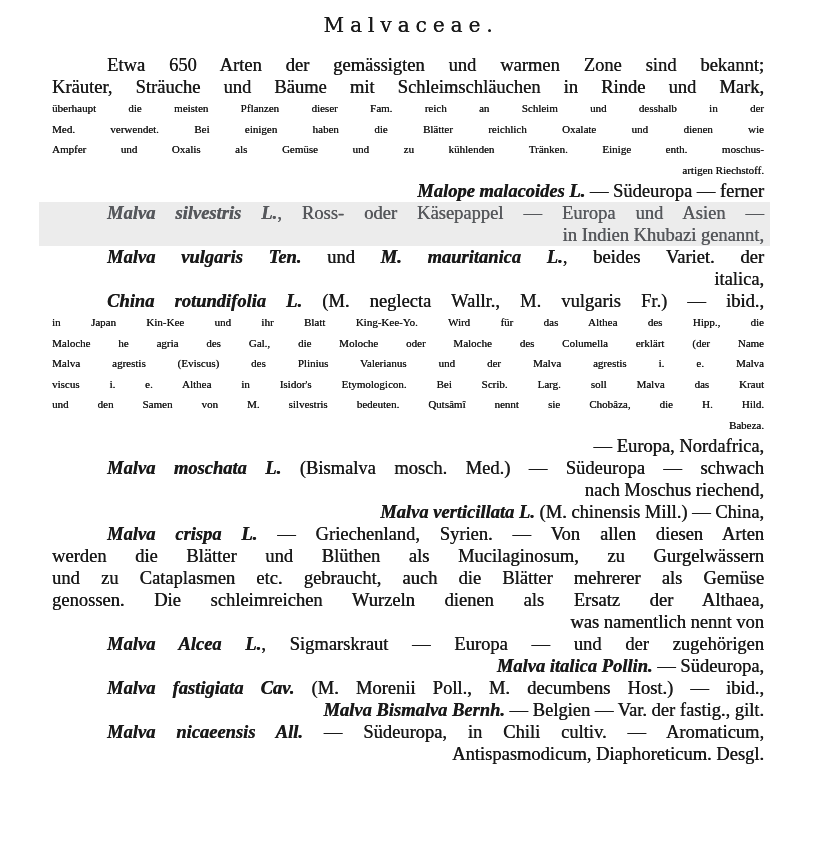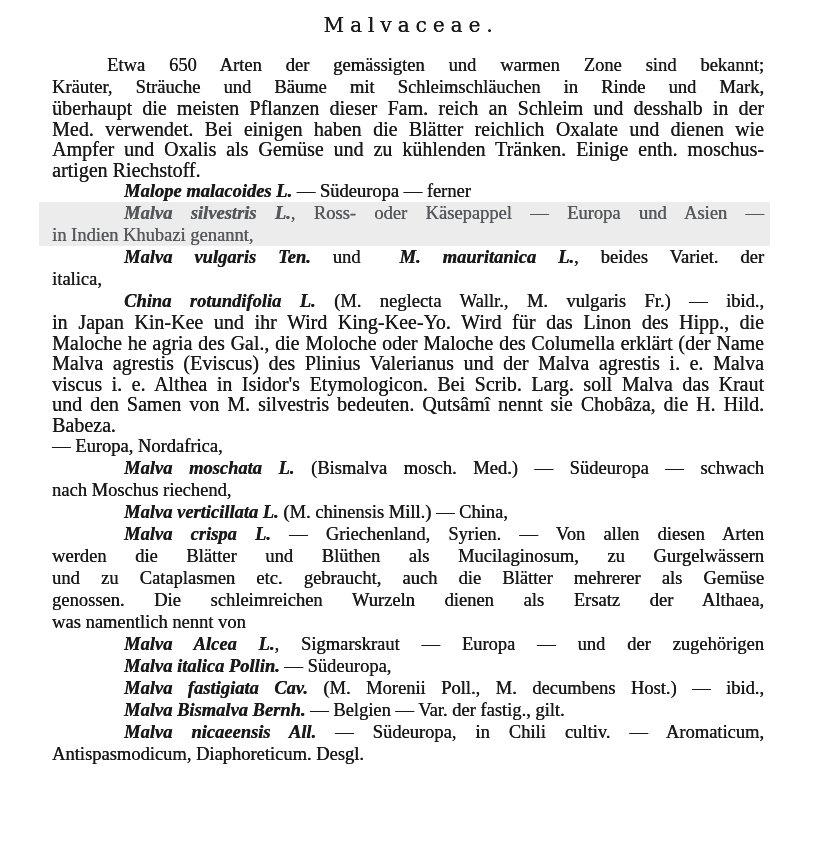--- a/index.html
+++ b/index.html
@@ -18,64 +18,64 @@
     font-family: "DejaVu Serif", serif;
     font-size: 20px;
     font-weight: normal;
     line-height: 26px;
     text-align: center;
     letter-spacing: 6px;
     text-indent: 6px;
     margin: 2px 0 16px 0;
     text-shadow: 0.4px 0 currentColor;
   }
-  .line { white-space: normal; }
+  .line { white-space: normal; text-align: right; }
   .line.main {
     font-size: 18.5px;
     line-height: 22px;
     text-shadow: 0.35px 0 currentColor;
   }
   .line.small {
-    font-size: 20px;
+    font-size: 11px;
     line-height: 20.5px;
     text-shadow: 0.25px 0 currentColor;
   }
   .line.indent { text-indent: 55px; }
   .line.stretch {
     text-align: justify;
     text-align-last: justify;
     -moz-text-align-last: justify;
   }
   .line.highlight {
     background: var(--hl-bg, #ececec);
     color: var(--hl-text, #56585c);
     margin: 0 -6px 0 -13px;
     padding: 0 6px 0 13px;
   }
-  .species { font-style: italic; font-weight: bold; margin-left: 17px; }
+  .species { font-style: italic; font-weight: bold; }
 </style>
 </head>
 <body>
 
 <div class="page">
   <h1 class="title">Malvaceae.</h1>
   <div id="text-body">
       <div class="line main indent stretch"><span>Etwa 650 Arten der gemässigten und warmen Zone sind bekannt;</span></div>
       <div class="line main stretch"><span>Kräuter, Sträuche und Bäume mit Schleimschläuchen in Rinde und Mark,</span></div>
       <div class="line small stretch"><span>überhaupt die meisten Pflanzen dieser Fam. reich an Schleim und desshalb in der</span></div>
       <div class="line small stretch"><span>Med. verwendet. Bei einigen haben die Blätter reichlich Oxalate und dienen wie</span></div>
       <div class="line small stretch"><span>Ampfer und Oxalis als Gemüse und zu kühlenden Tränken. Einige enth. moschus-</span></div>
       <div class="line small"><span>artigen Riechstoff.</span></div>
       <div class="line main indent"><span class="species">Malope malacoides L.</span><span> — Südeuropa — ferner</span></div>
       <div class="line main indent stretch highlight"><span class="species">Malva silvestris L.</span><span>, Ross- oder Käsepappel — Europa und Asien —</span></div>
       <div class="line main highlight"><span>in Indien Khubazi genannt,</span></div>
       <div class="line main indent stretch"><span class="species">Malva vulgaris Ten.</span><span> und </span><span class="species">M. mauritanica L.</span><span>, beides Variet. der</span></div>
       <div class="line main"><span>italica,</span></div>
       <div class="line main indent stretch"><span class="species">China rotundifolia L.</span><span> (M. neglecta Wallr., M. vulgaris Fr.) — ibid.,</span></div>
-      <div class="line small stretch"><span>in Japan Kin-Kee und ihr Wird King-Kee-Yo. Wird für das Linon des Hipp., die</span></div>
+      <div class="line small stretch"><span>in Japan Kin-Kee und ihr Blatt King-Kee-Yo. Wird für das Althea des Hipp., die</span></div>
       <div class="line small stretch"><span>Maloche he agria des Gal., die Moloche oder Maloche des Columella erklärt (der Name</span></div>
       <div class="line small stretch"><span>Malva agrestis (Eviscus) des Plinius Valerianus und der Malva agrestis i. e. Malva</span></div>
       <div class="line small stretch"><span>viscus i. e. Althea in Isidor's Etymologicon. Bei Scrib. Larg. soll Malva das Kraut</span></div>
       <div class="line small stretch"><span>und den Samen von M. silvestris bedeuten. Qutsâmî nennt sie Chobâza, die H. Hild.</span></div>
       <div class="line small"><span>Babeza.</span></div>
       <div class="line main"><span>— Europa, Nordafrica,</span></div>
       <div class="line main indent stretch"><span class="species">Malva moschata L.</span><span> (Bismalva mosch. Med.) — Südeuropa — schwach</span></div>
       <div class="line main"><span>nach Moschus riechend,</span></div>
       <div class="line main indent"><span class="species">Malva verticillata L.</span><span> (M. chinensis Mill.) — China,</span></div>
       <div class="line main indent stretch"><span class="species">Malva crispa L.</span><span> — Griechenland, Syrien. — Von allen diesen Arten</span></div>

